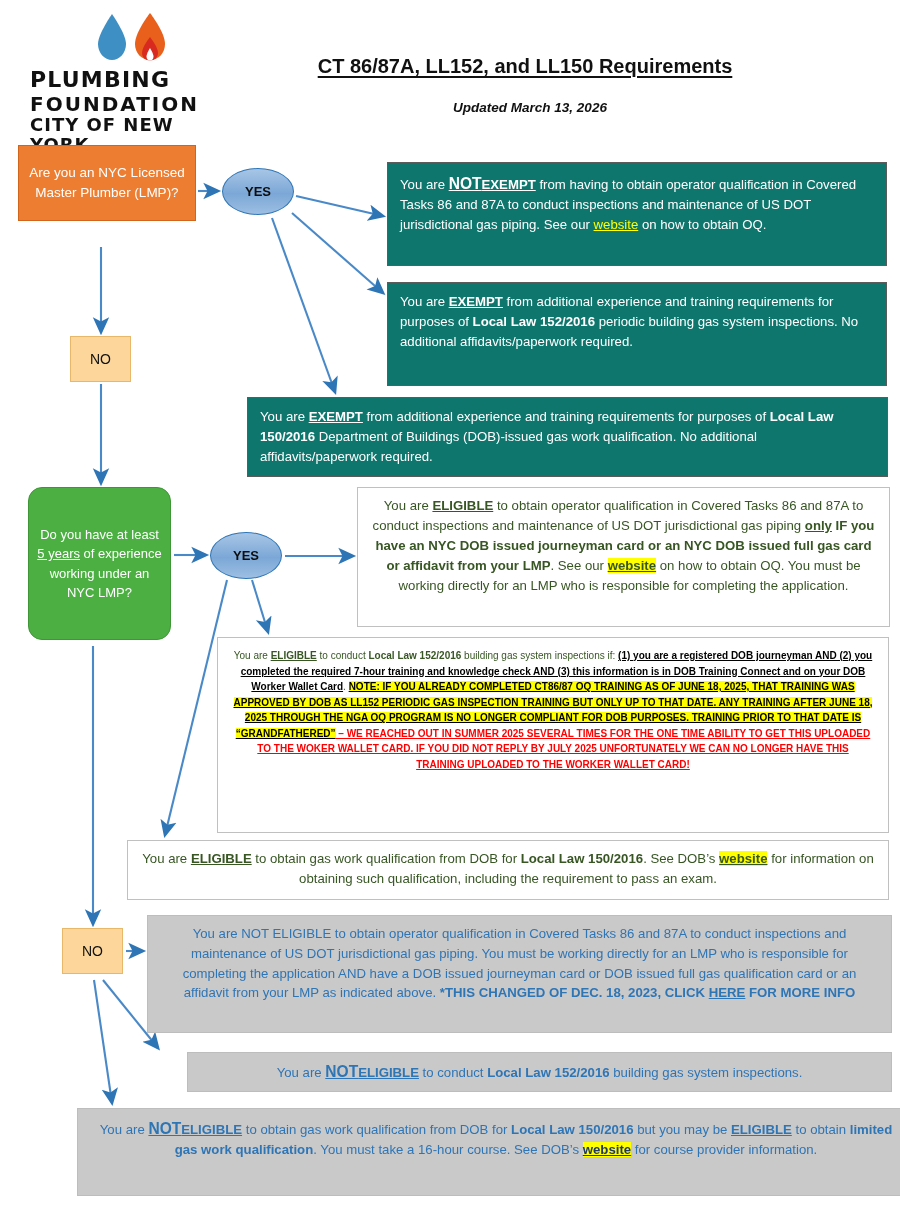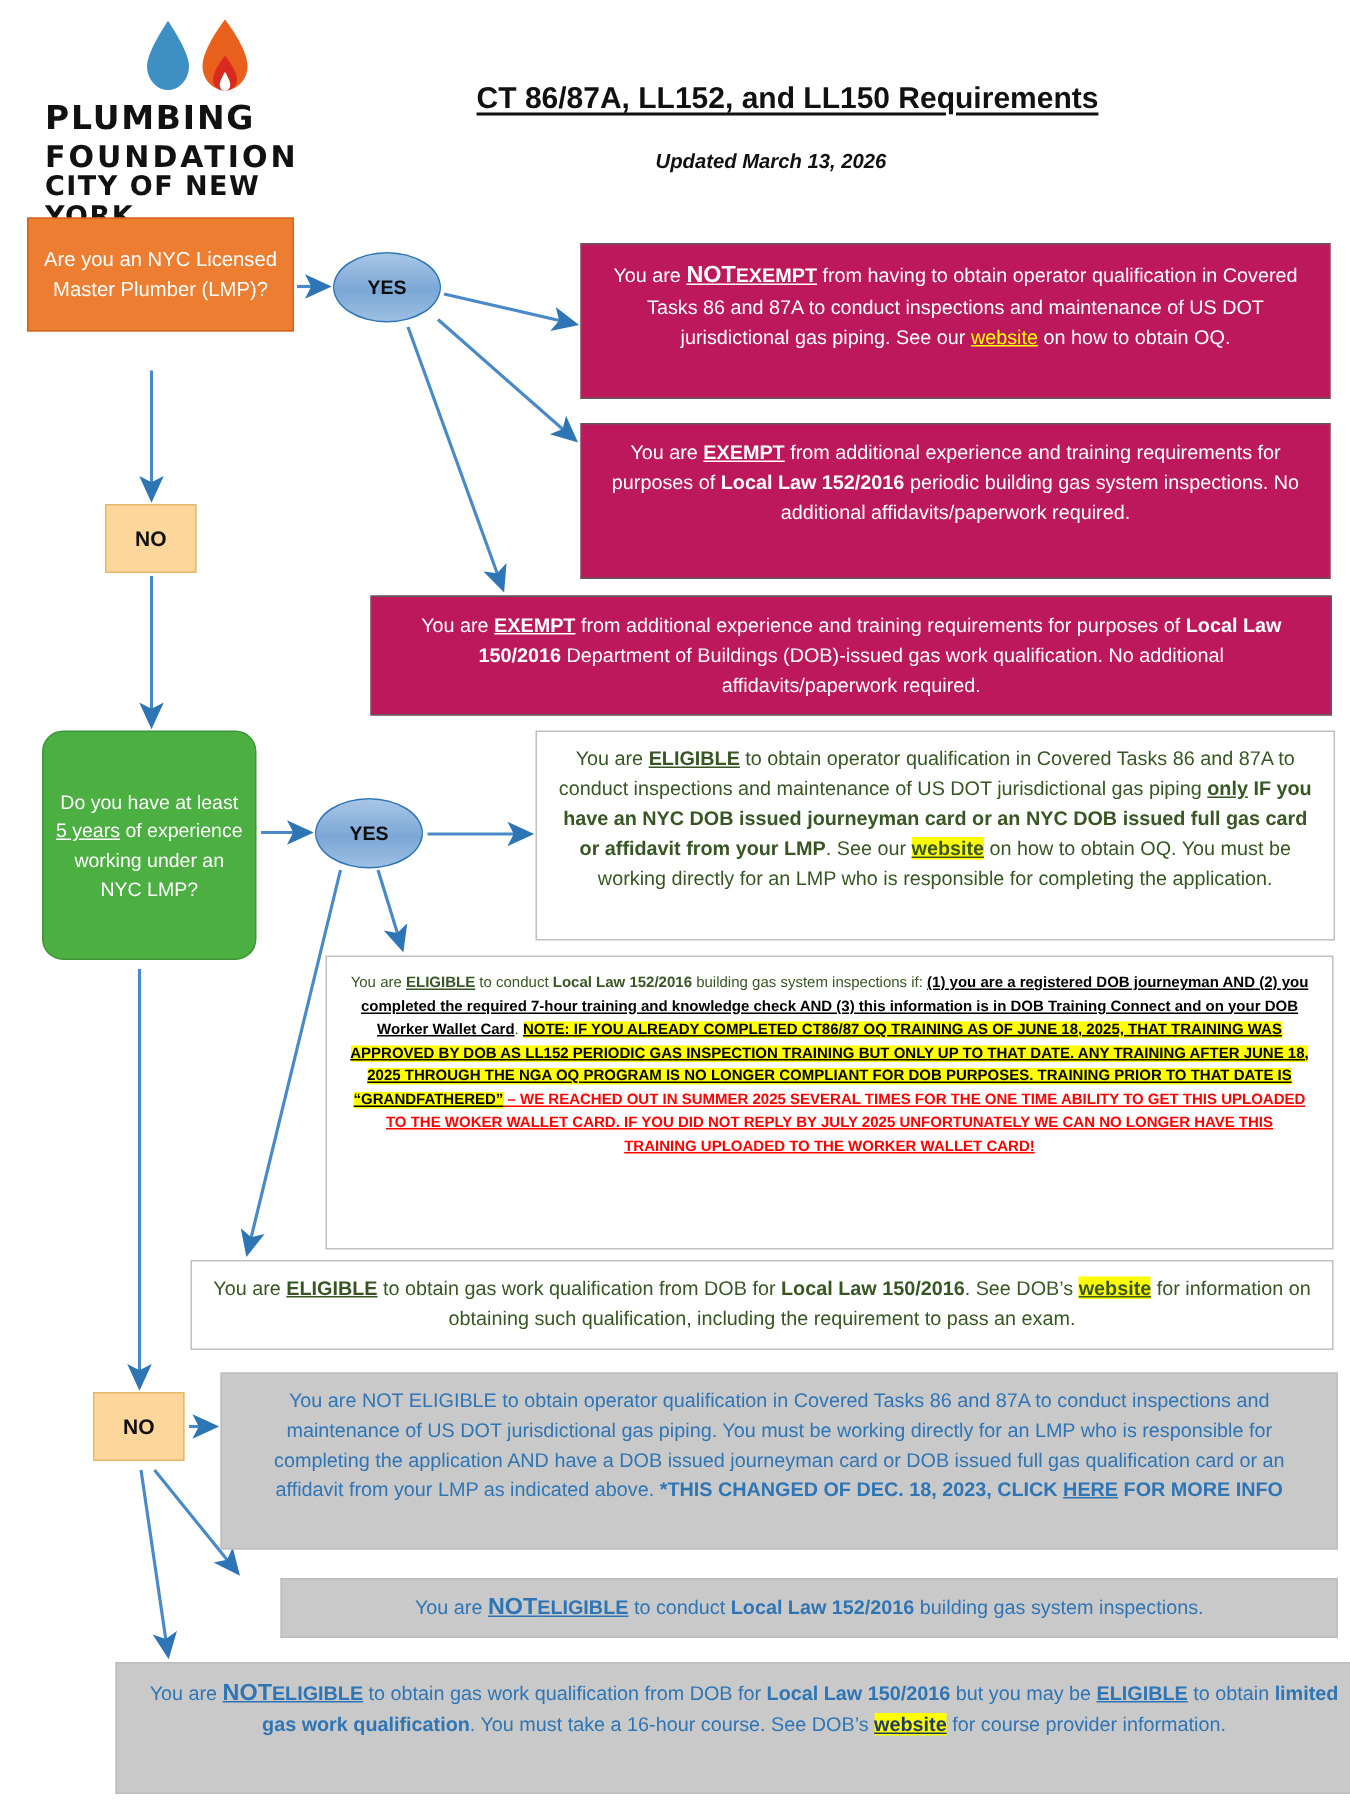--- a/index.html
+++ b/index.html
@@ -20,60 +20,60 @@
   .logo-text{font-family:"DejaVu Sans", sans-serif;font-weight:bold;color:#111;
      letter-spacing:1.2px;line-height:1.12;text-align:left;}
   .logo-l1{font-size:22px;}
   .logo-l2{font-size:20px;letter-spacing:2px;}
   .logo-l3{font-size:18px;letter-spacing:1px;}
 
   
   .title{left:255px;top:55px;width:540px;text-align:center;
      font-size:20px;font-weight:bold;color:#111;
      text-decoration:underline;text-underline-offset:3px;}
-  .subtitle{left:244px;top:100px;width:540px;text-align:center;
+  .subtitle{left:260px;top:100px;width:540px;text-align:center;
      font-size:13.5px;font-style:italic;font-weight:bold;color:#111;}
 
   
   .orange-box{
     left:18px;top:145px;width:178px;height:76px;
     background:#ED7D31;border:1px solid #d0651b;
     color:#ffffff;font-size:13.5px;line-height:1.45;
     display:flex;align-items:center;justify-content:center;text-align:center;
     padding:4px 8px;
   }
   .green-box{
     left:28px;top:487px;width:143px;height:153px;
     background:#4CAF42;border:1px solid #3f9637;border-radius:14px;
     color:#ffffff;font-size:13px;line-height:1.5;
     display:flex;align-items:center;justify-content:flex-end;text-align:center;
     padding:4px 6px;
   }
   .no-box{
     background:#FCD69B;border:1px solid #e8b86a;
-    color:#111;font-weight:bold;font-size:14px;
+    color:#111;font-weight:normal;font-size:14px;
     display:flex;align-items:center;justify-content:center;
   }
   .no1{left:70px;top:336px;width:61px;height:46px;}
   .no2{left:62px;top:928px;width:61px;height:46px;}
 
   .yes-ellipse{
     background:linear-gradient(180deg,#a8c6e6 0%,#7ba7d7 55%,#9dbfe2 100%);
     border:1.5px solid #2e75b6;border-radius:50%;
     color:#0d0d0d;font-weight:bold;font-size:13px;
     display:flex;align-items:center;justify-content:center;
   }
   .yes1{left:222px;top:168px;width:72px;height:47px;}
   .yes2{left:210px;top:532px;width:72px;height:47px;}
 
   
   .black-box{
-    background:#be185d;border:1px solid #5b5b5b;
+    background:#0f766e;border:1px solid #5b5b5b;
     color:#ffffff;font-size:13.2px;line-height:1.5;
-    text-align:center;padding:9px 12px;
+    text-align:left;padding:9px 12px;
   }
   .bk1{left:387px;top:162px;width:500px;height:104px;}
   .bk2{left:387px;top:282px;width:500px;height:104px;}
   .bk3{left:247px;top:397px;width:641px;height:80px;}
 
   .white-box{
     background:#ffffff;border:1px solid #c0c0c0;
     font-size:13.2px;line-height:1.52;text-align:center;padding:8px 12px;
     color:#375623;
   }

